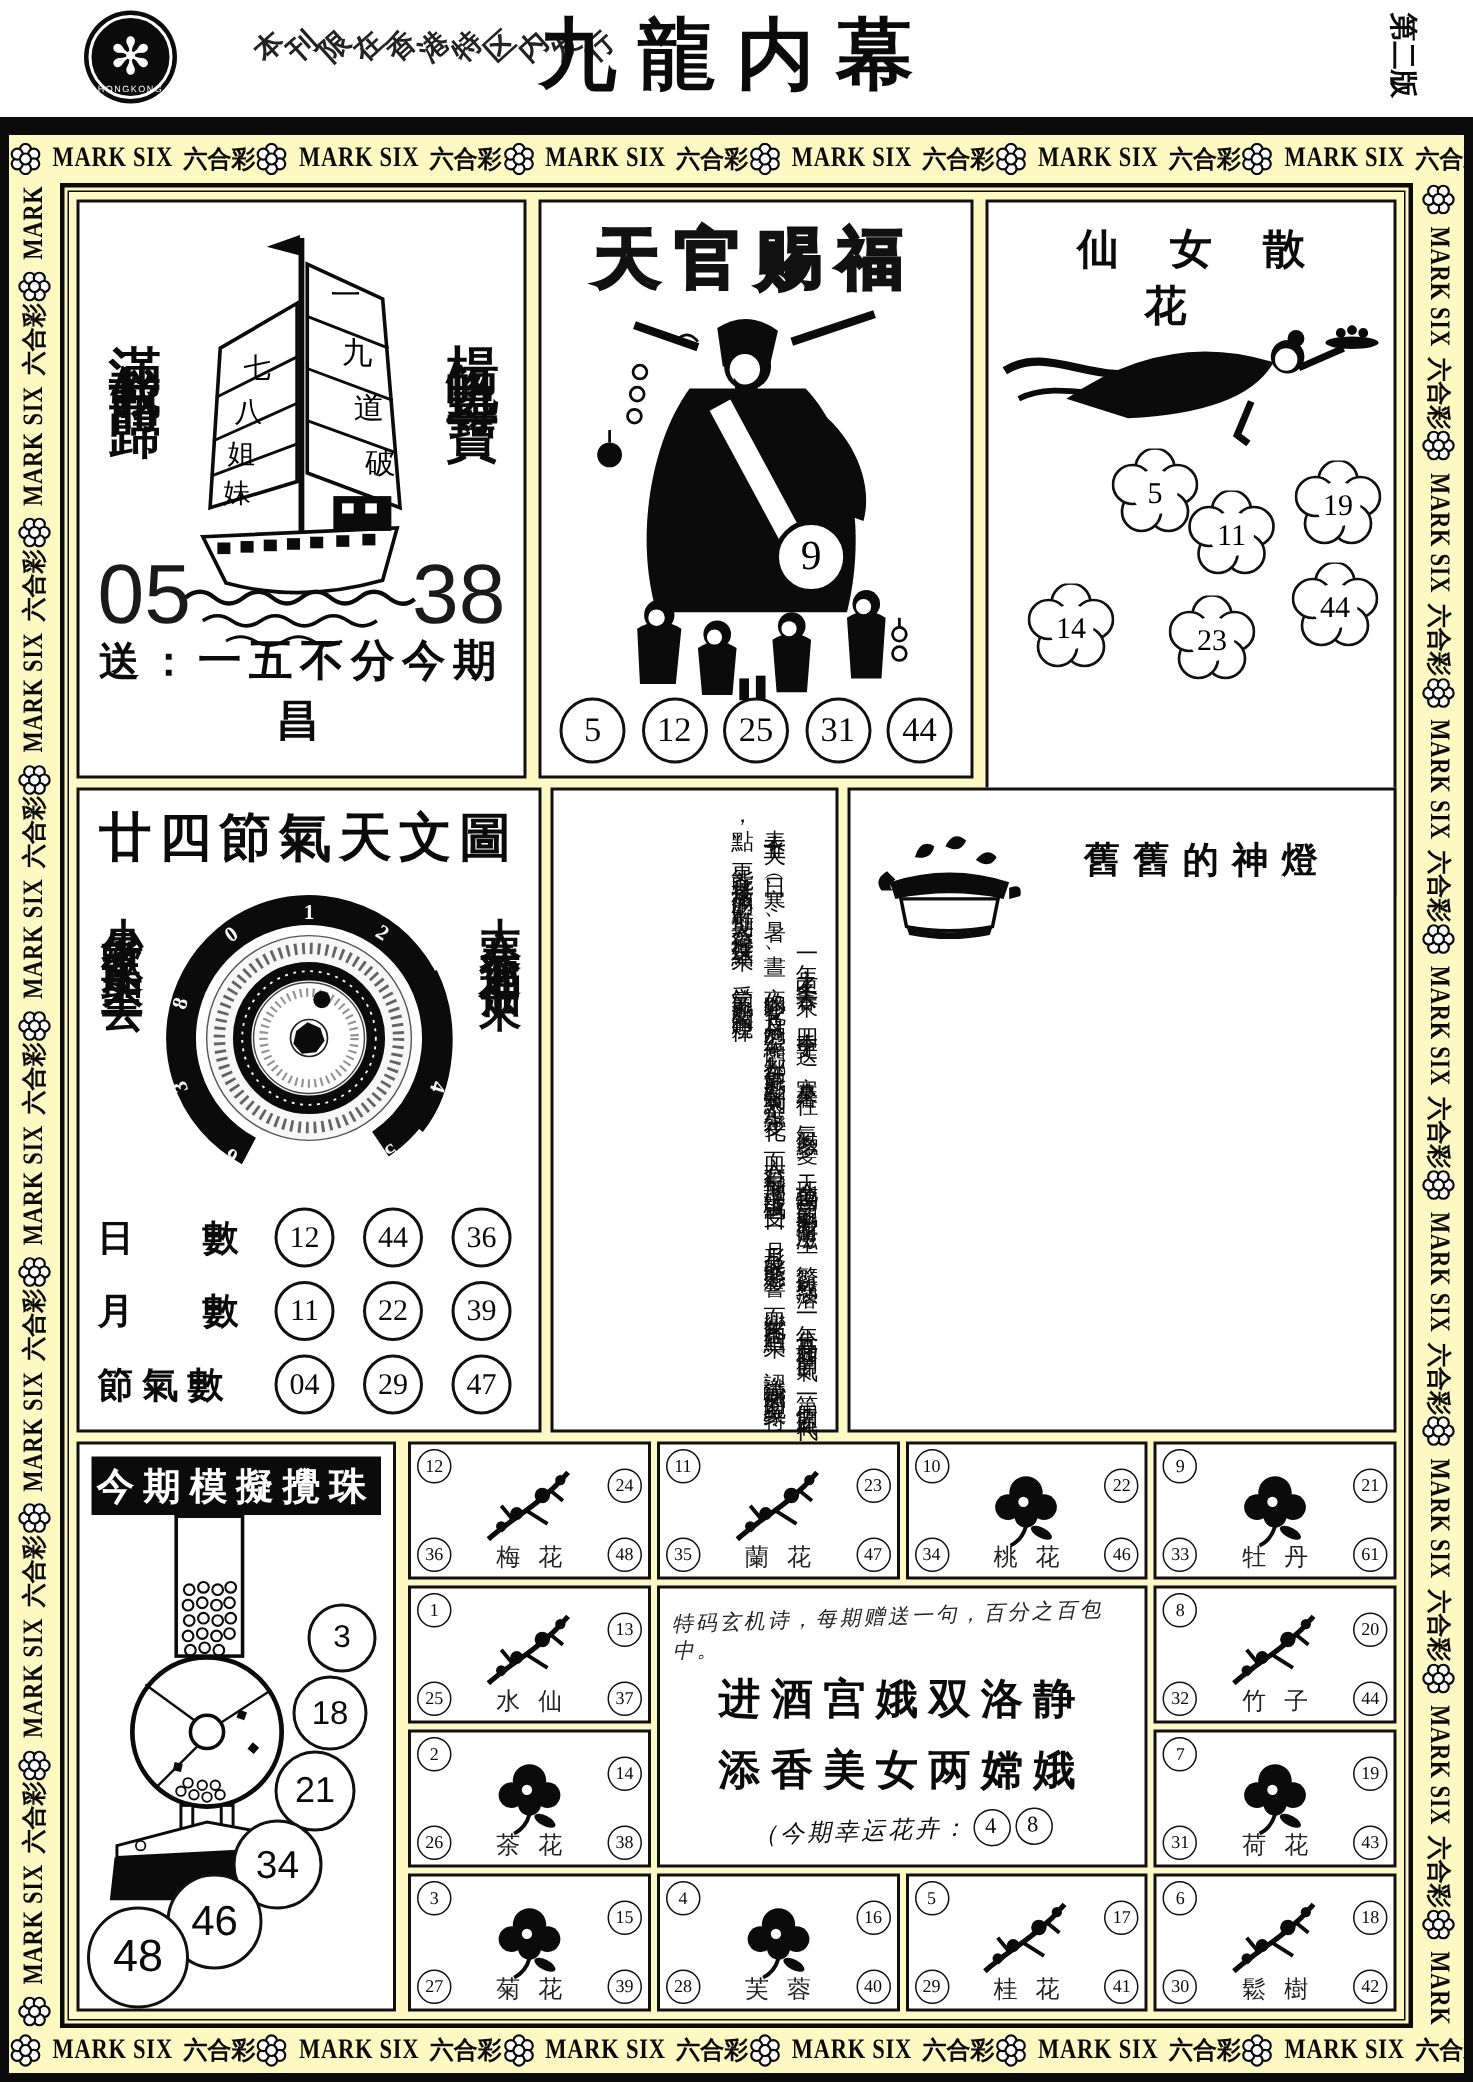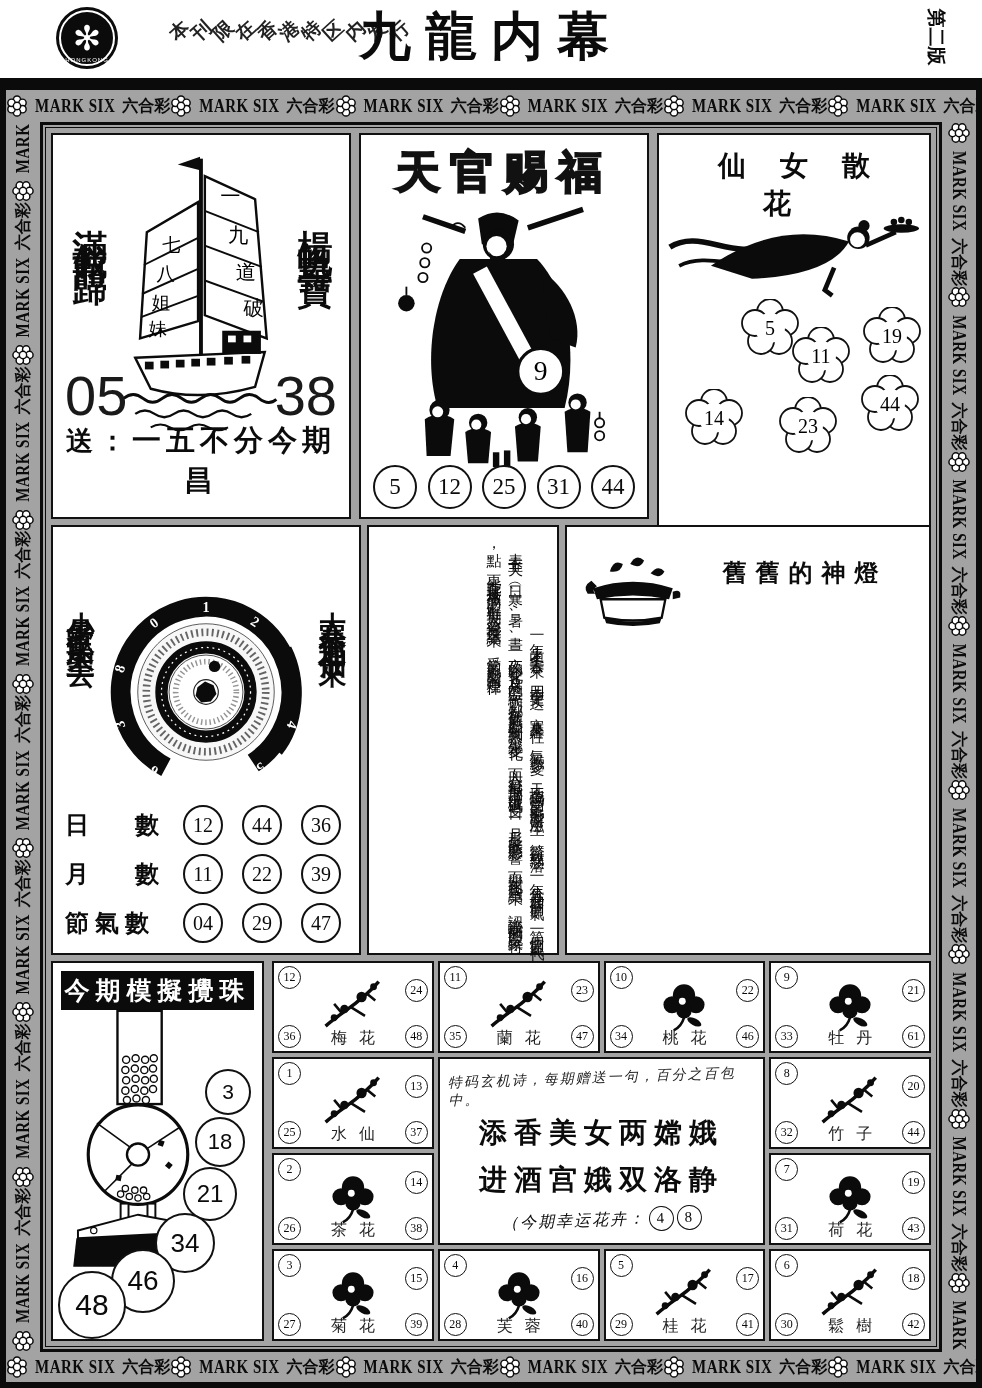--- a/index.html
+++ b/index.html
@@ -17,21 +17,21 @@
   .pub-note{position:absolute;left:168px;top:18px;width:280px;font-family:"Liberation Serif",serif;
         font-weight:bold;color:#222;}
   .rc{display:inline-block;transform:rotate(-42deg);font-size:19px;margin:0 1.5px;}
   .main-title{position:absolute;left:0;top:2px;width:982px;text-align:center;
         font-family:"Liberation Serif",serif;font-weight:bold;font-size:52px;letter-spacing:14px;}
   .edition{position:absolute;right:18px;top:24px;font-family:"Liberation Serif",serif;
         font-weight:bold;font-size:19px;transform:rotate(90deg);}
   
   .frame{position:absolute;left:0;top:78px;width:982px;height:1310px;box-sizing:border-box;
          border-top:12px solid #0b0b0b;border-left:6px solid #0b0b0b;border-right:6px solid #0b0b0b;
-         border-bottom:6px solid #0b0b0b;background:#a3a3a3;}
+         border-bottom:6px solid #0b0b0b;background:#fef9c3;}
   .band{overflow:hidden;}
   .band-track{display:flex;align-items:center;justify-content:space-around;height:100%;white-space:nowrap;}
   .band-unit{display:flex;align-items:center;gap:7px;}
   .ms-en{font-family:"Liberation Serif",serif;font-weight:bold;font-size:15px;transform:scaleY(1.25);letter-spacing:0.5px;}
   .ms-zh{font-weight:bold;font-size:16px;}
   .band-top{position:absolute;left:0;top:0;width:970px;height:32px;}
   .band-bottom{position:absolute;left:0;bottom:0;width:970px;height:30px;}
   .band-left{position:absolute;left:0;top:32px;width:34px;height:1230px;}
   .band-right{position:absolute;right:0;top:32px;width:34px;height:1230px;}
   .band-left .band-track{width:1230px;height:34px;transform:rotate(-90deg) translateX(-100%);transform-origin:0 0;}
@@ -605,20 +605,21 @@
                   <circle cx="20" cy="42" r="13"></circle>
                   <circle cx="14" cy="24" r="13"></circle>
                 </g>
                 <circle cx="29" cy="29" r="15" fill="#fff"></circle>
                 <text x="29" y="36" font-size="20" text-anchor="middle">44</text>
               </svg>
         </div>
       </div>
 
       <div class="panel" style="left:5px;top:397px;width:310px;height:430px;">
+        <div class="solar-title">廿四節氣天文圖</div>
         <div class="v-slogan solar-slogan-l">小暑歡送大聖去</div>
         <div class="v-slogan solar-slogan-r">大寒恭迎神仙來</div>
         <svg class="dial" width="218" height="218" viewBox="0 0 230 230">
           <circle cx="115" cy="115" r="90" fill="none" stroke="#0b0b0b" stroke-width="21" stroke-dasharray="468 98" transform="rotate(118 115 115)"></circle>
           <path d="M199,70 C216,104 212,150 190,177" stroke="#0b0b0b" stroke-width="13" fill="none"></path>
           <circle cx="115" cy="115" r="72" fill="#f7f7f7" stroke="#555" stroke-width="1"></circle>
           <circle cx="115" cy="115" r="63" fill="none" stroke="#333" stroke-width="8" stroke-dasharray="2 3.5" opacity="0.75"></circle>
           <circle cx="115" cy="115" r="47" fill="none" stroke="#0b0b0b" stroke-width="13"></circle>
           <circle cx="115" cy="115" r="47" fill="none" stroke="#fff" stroke-width="1.3" stroke-dasharray="2 4"></circle>
           <circle cx="115" cy="115" r="39" fill="#fff" stroke="#444" stroke-width="1"></circle>
@@ -792,22 +793,22 @@
           <span class="fc-num fc-bl">25</span>
               <span class="fc-num fc-br">37</span>
           <svg class="fc-art" width="72" height="60">
                 <use href="#art-branch"></use>
               </svg>
           <div class="fc-name">水仙</div>
         </div>
 
         <div class="fcenter">
           <div class="note-line">特码玄机诗，每期赠送一句，百分之百包中。</div>
+          <div class="poem">进酒宫娥双洛静</div>
           <div class="poem">添香美女两嫦娥</div>
-          <div class="poem">进酒宫娥双洛静</div>
           <div class="note-bottom">
             <span>（今期幸运花卉：</span>
             <span class="lucky">4</span>
             <span class="lucky">8</span>
           </div>
         </div>
 
         <div class="fcell">
           <span class="fc-num fc-tl">8</span>
               <span class="fc-num fc-tr">20</span>

